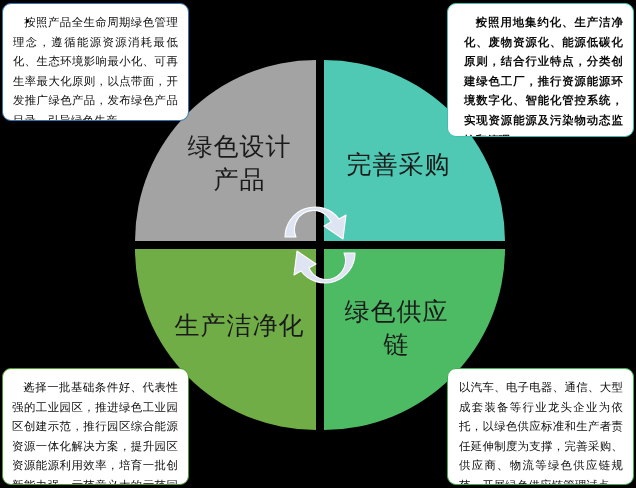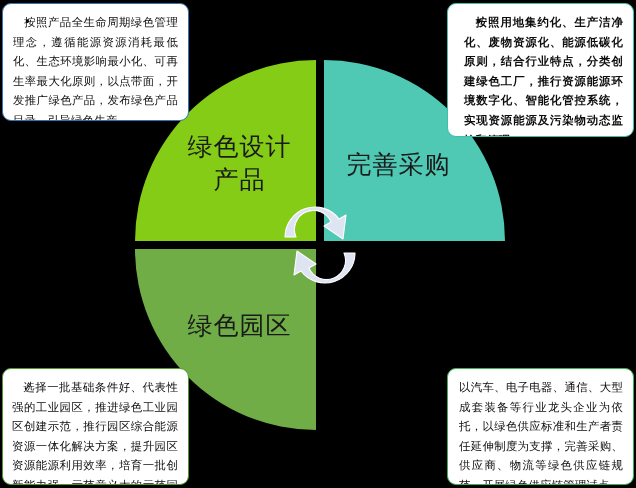--- a/index.html
+++ b/index.html
@@ -95,33 +95,37 @@
   .c-bl{padding-left:9px;}
   .c-br{padding-left:11px;}
 </style>
 </head>
 <body>
 
 <div class="stage">
 
   <div class="circle-wrap">
 
-    <div class="quad q-tl" style="background:#84cc16;">
+    <div class="quad q-tl" style="background:#a3a3a3;">
       <div class="quad-label">绿色设计
 产品</div>
     </div>
 
     <div class="quad q-tr" style="background:#4FC8B4;">
       <div class="quad-label">完善采购</div>
     </div>
 
     <div class="quad q-bl" style="background:#70AD47;">
-      <div class="quad-label">绿色园区</div>
+      <div class="quad-label">生产洁净化</div>
     </div>
 
+    <div class="quad q-br" style="background:#4CBB63;">
+      <div class="quad-label">绿色供应
+链</div>
+    </div>
   </div>
 
   <svg class="cycle" viewBox="0 0 74 104">
 
     <g fill="#dfe4f2" stroke="#ffffff" stroke-width="1.1" stroke-linejoin="round">
       <path d="M2,44
                A30,30 0 0 1 56,26
                L63,22
                L60,46
                L41,33

